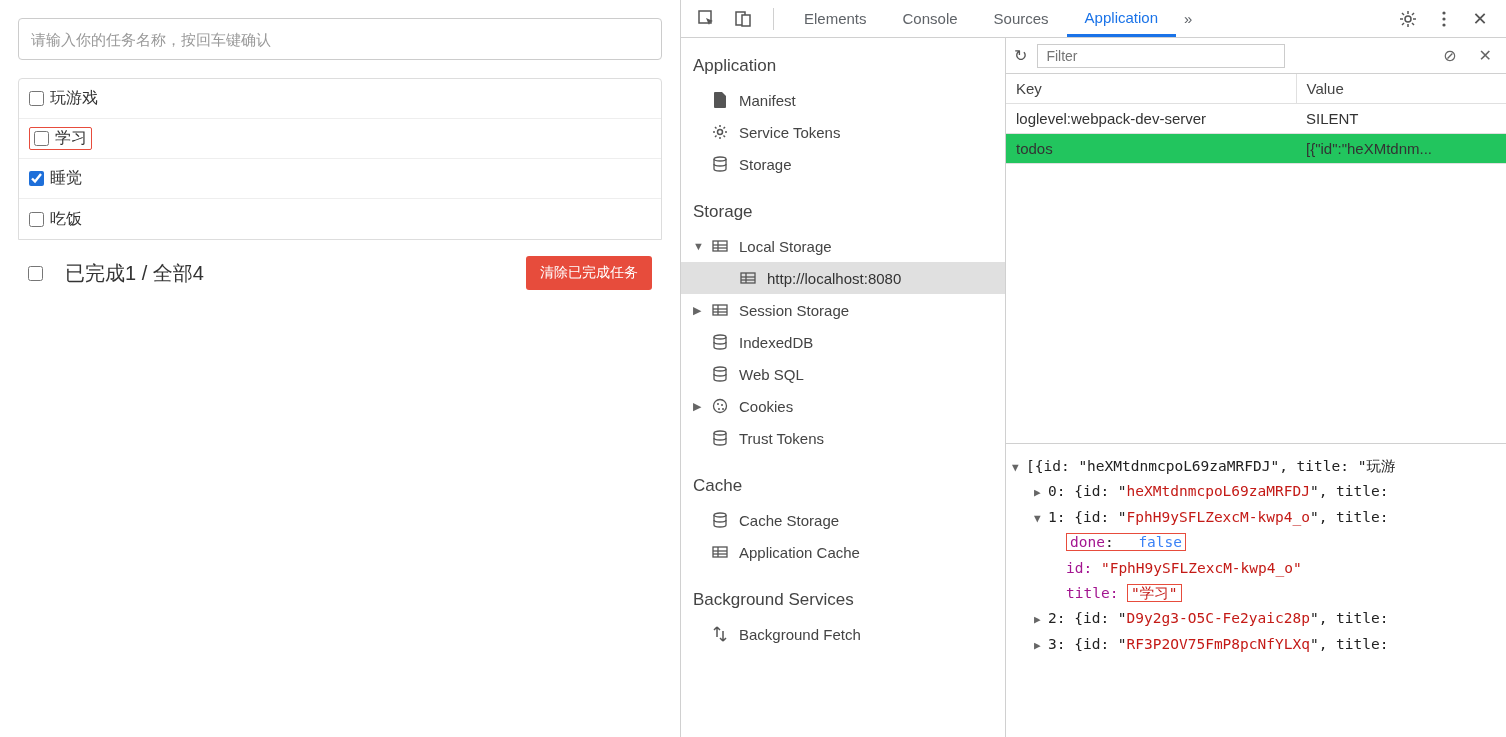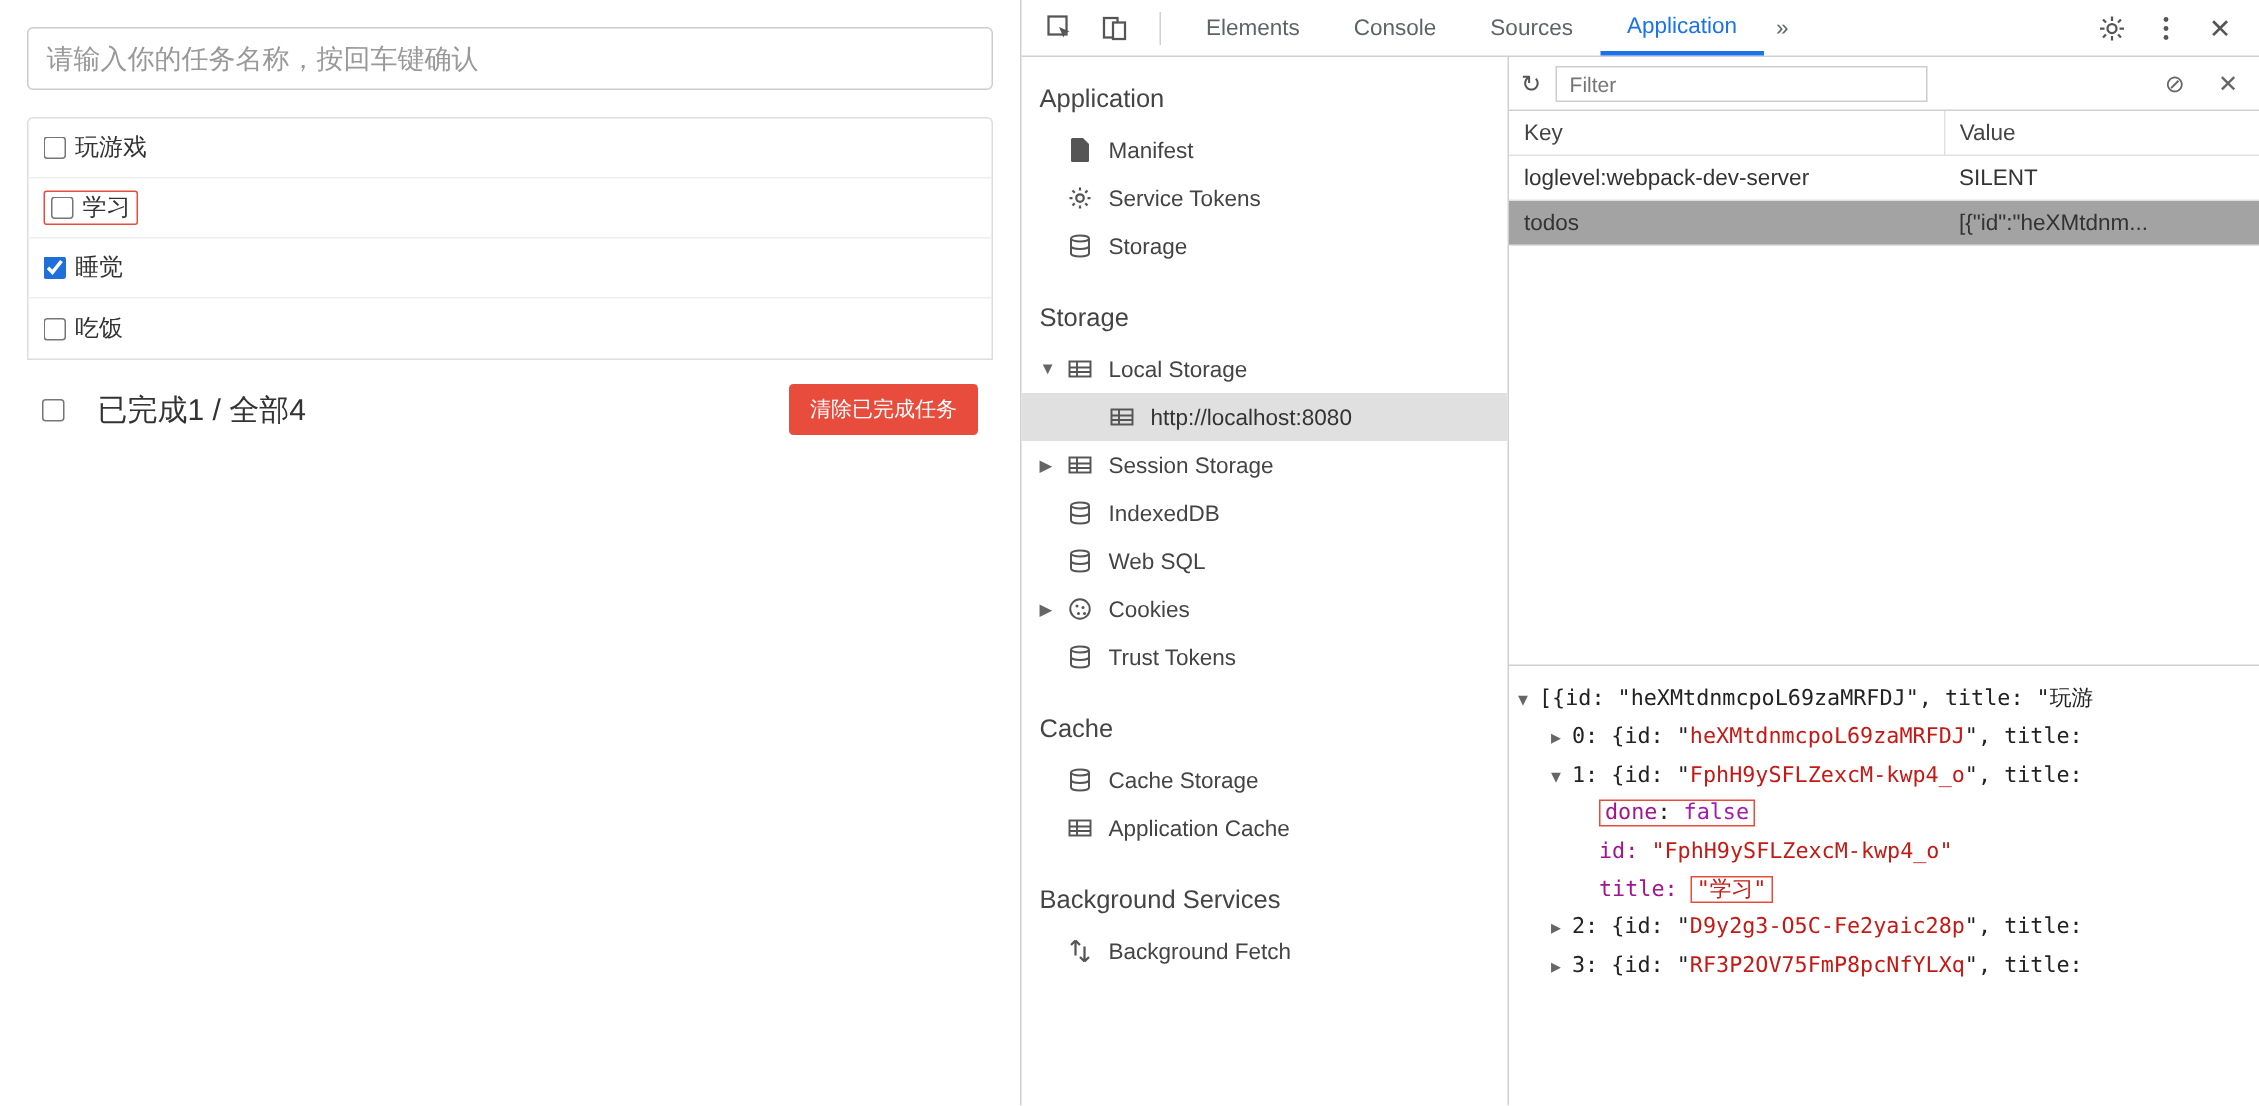--- a/index.html
+++ b/index.html
@@ -18,21 +18,21 @@
 .todo-app {
   width: 680px;
   padding: 18px 18px 0 18px;
 }
 .task-input {
   width: 100%;
   height: 42px;
   border: 1px solid #ccc;
   border-radius: 4px;
   padding: 0 12px;
-  font-size: 18px;
+  font-size: 15px;
   color: #a16207;
 }
 .task-input::placeholder { color: #999; }
 .todo-list {
   margin-top: 18px;
   border: 1px solid #ddd;
   border-radius: 4px 4px 0 0;
   overflow: hidden;
 }
 .todo-row {
@@ -174,37 +174,37 @@
   padding: 6px 10px;
   font-size: 15px;
   border-bottom: 1px solid #e0e0e0;
   white-space: nowrap;
   overflow: hidden;
   text-overflow: ellipsis;
 }
 .kv-table th { color:#444; background:#fff; border-right:1px solid #e0e0e0; }
 .kv-table th:last-child { border-right:none; }
 .kv-table col.k { width: 290px; }
-.kv-table tr.selected td { background:#a3a3a3; }
+.kv-table tr.selected td { background:#22c55e; }
 .kv-wrap { height: 370px; overflow:hidden; border-bottom:1px solid #d0d0d0; }
 
 .value-view {
   flex:1;
   padding: 10px 6px;
   font-family: Menlo, Consolas, monospace;
   font-size: 14.5px;
   line-height: 1.75;
   color: #222;
   overflow: hidden;
   white-space: nowrap;
 }
 .value-view .tri { color:#666; font-size:11px; display:inline-block; width:14px; }
 .value-view .key { color:#a31590; }
 .value-view .str { color:#c41a16; }
-.value-view .bool { color:#a21caf; }
+.value-view .bool { color:#3b82f6;margin-left:16px; }
 .value-view .ln { padding-left: 0; }
 .value-view .ind1 { padding-left: 22px; }
 .value-view .ind2 { padding-left: 54px; }
 .redbox { border:1px solid #e74c3c; padding: 0 3px; }
 
 svg { display:block; }
 </style>
 </head>
 <body>
 

